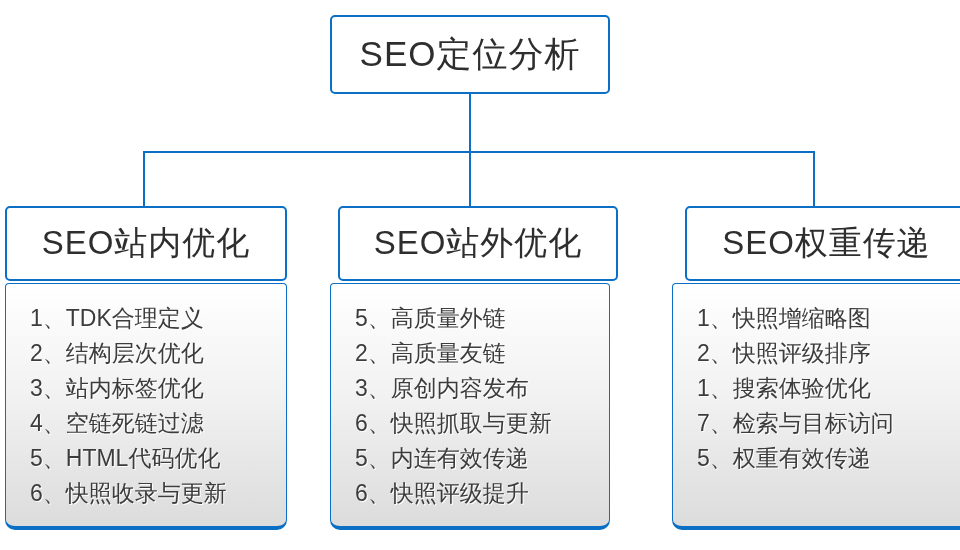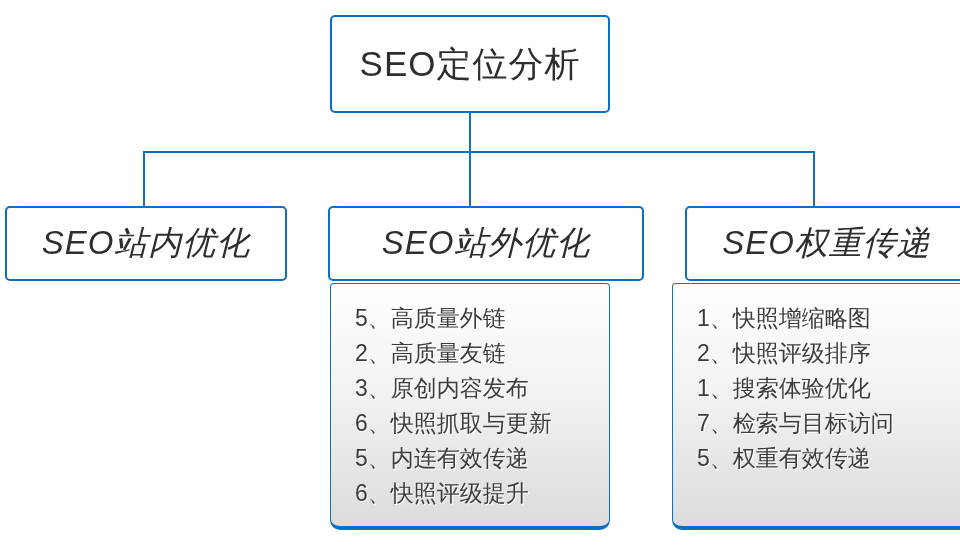--- a/index.html
+++ b/index.html
@@ -12,24 +12,24 @@
   .canvas{
     position:relative;width:960px;height:550px;background:#ffffff;overflow:hidden;
   }
   .connector{position:absolute;background:var(--accent);}
   .node{
     position:absolute;box-sizing:border-box;background:#ffffff;
     border:2px solid var(--accent);border-radius:5px;
     display:flex;align-items:center;justify-content:center;
     color:var(--text_dark);
   }
-  .root-node{left:330px;top:15px;width:280px;height:98px;font-size:35px;font-weight:400;letter-spacing:1px;}
-  .branch-header{top:206px;height:75px;font-size:33px;font-weight:400;letter-spacing:1px;font-style:italic;}
+  .root-node{left:330px;top:15px;width:280px;height:79px;font-size:35px;font-weight:400;letter-spacing:1px;}
+  .branch-header{top:206px;height:75px;font-size:33px;font-weight:400;letter-spacing:1px;}
   .branch-header.b0{left:5px;width:282px;}
-  .branch-header.b1{left:328px;width:316px;}
+  .branch-header.b1{left:338px;width:280px;}
   .branch-header.b2{left:672px;width:283px;margin-left:13px;}
   .list-box{
     position:absolute;top:283px;height:247px;box-sizing:border-box;
     background:linear-gradient(180deg,#ffffff 0%,#f2f2f2 45%,#dcdcdc 100%);
     border:1px solid var(--accent);border-bottom:4px solid var(--accent);
     border-radius:4px 4px 10px 10px;
     padding:17px 10px 0 24px;
   }
   .list-box.b0{left:5px;width:282px;}
   .list-box.b1{left:330px;width:280px;}
@@ -58,20 +58,30 @@
   <div class="node branch-header b0">
     <span>SEO站内优化</span>
   </div>
   <div class="node branch-header b1">
     <span>SEO站外优化</span>
   </div>
   <div class="node branch-header b2">
     <span>SEO权重传递</span>
   </div>
 
+  <div class="list-box b0">
+    <ul>
+      <li>1、TDK合理定义</li>
+      <li>2、结构层次优化</li>
+      <li>3、站内标签优化</li>
+      <li>4、空链死链过滤</li>
+      <li>5、HTML代码优化</li>
+      <li>6、快照收录与更新</li>
+    </ul>
+  </div>
 
   <div class="list-box b1">
     <ul>
       <li>5、高质量外链</li>
       <li>2、高质量友链</li>
       <li>3、原创内容发布</li>
       <li>6、快照抓取与更新</li>
       <li>5、内连有效传递</li>
       <li>6、快照评级提升</li>
     </ul>

